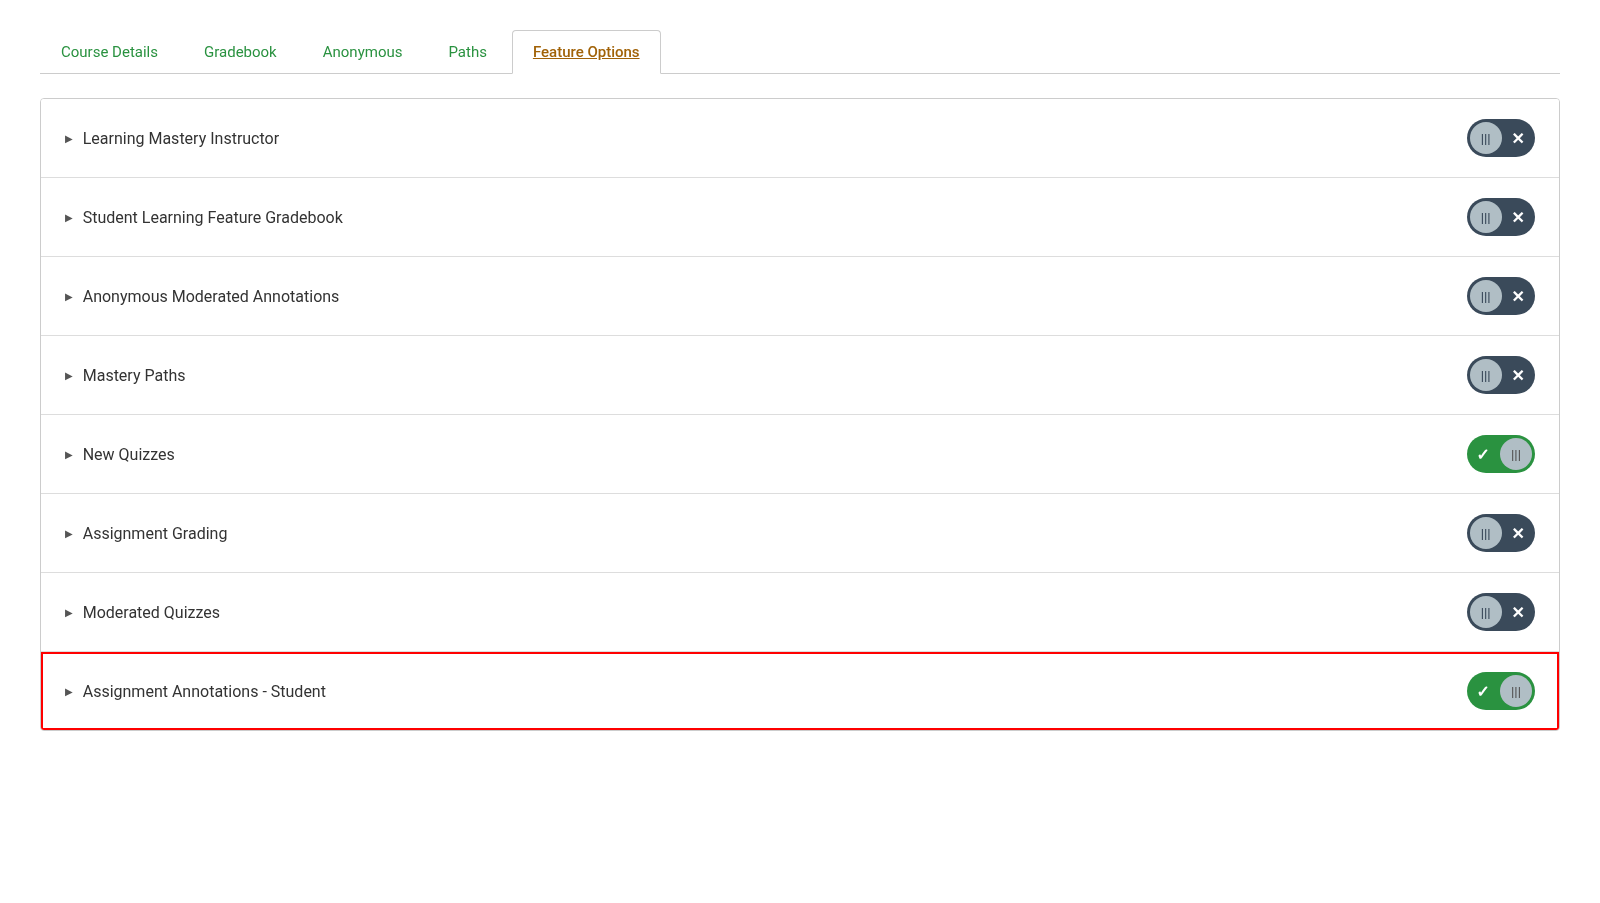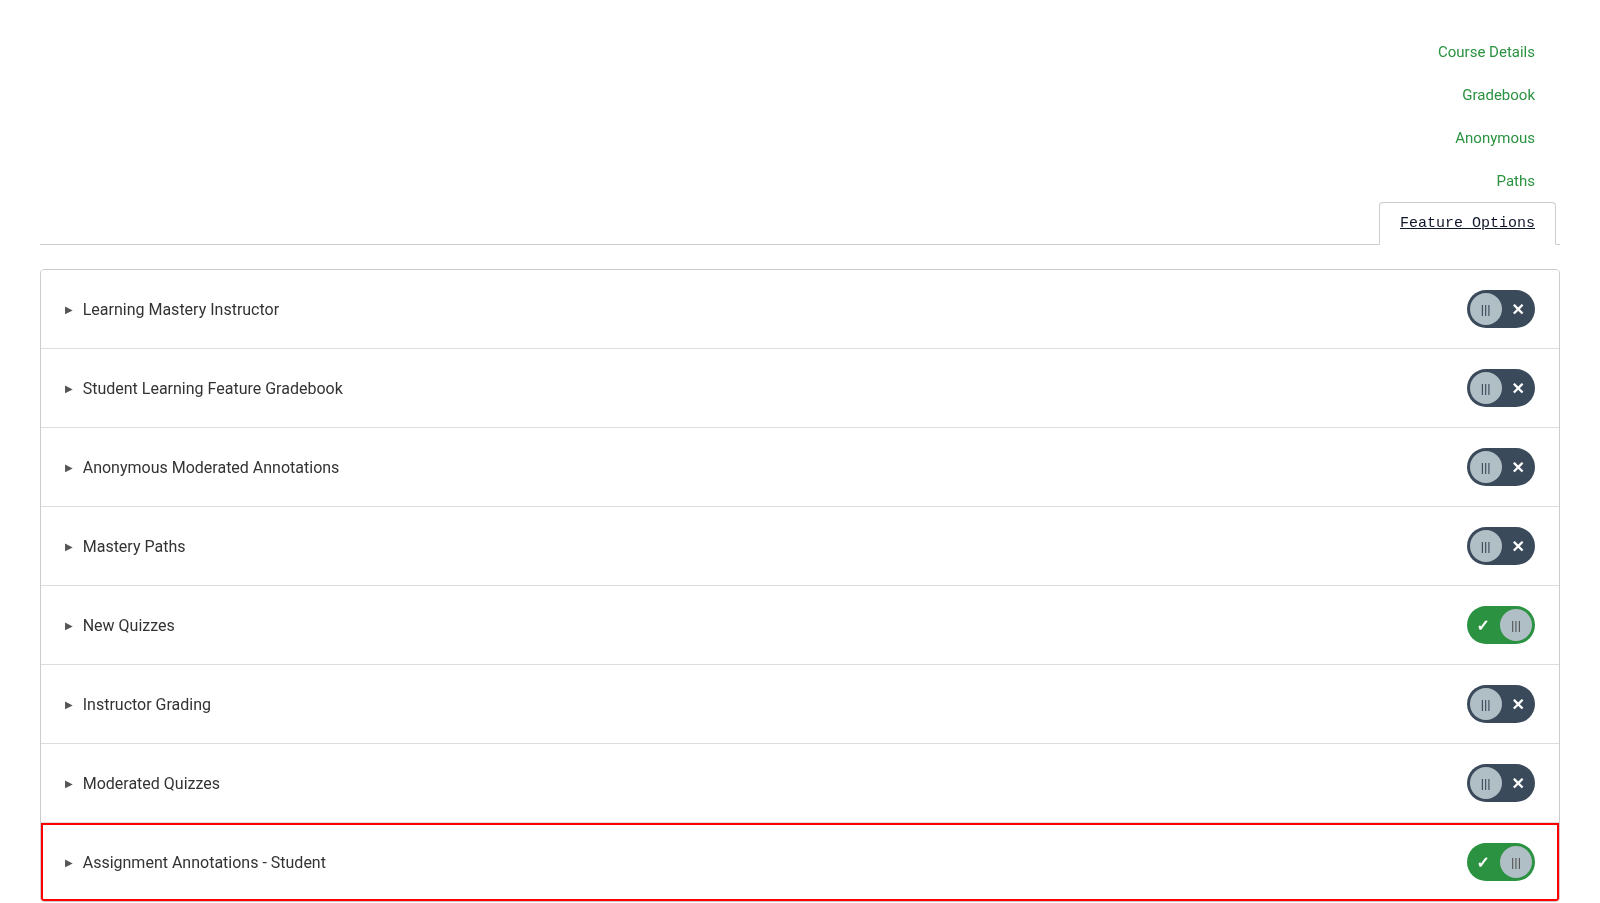--- a/index.html
+++ b/index.html
@@ -9,43 +9,41 @@
       color: #333;
       padding: 30px 40px;
     }
 
     
     .tabs {
       display: flex;
       align-items: flex-end;
       border-bottom: 1px solid #ccc;
       margin-bottom: 24px;
-      flex-direction: column;
     }
     .tab {
       padding: 12px 20px;
       font-size: 15px;
       cursor: pointer;
       color: #2a9240;
       text-decoration: none;
       border: 1px solid transparent;
       border-bottom: none;
       margin-right: 4px;
       border-radius: 4px 4px 0 0;
       background: transparent;
     }
     .tab.active {
-      color: #0f172a;
+      color: #a16207;
       background: #fff;
       border-color: #ccc;
       border-bottom: 1px solid #fff;
       font-weight: 500;
       text-decoration: underline;
       margin-bottom: -1px;
-      font-family: Liberation Mono, monospace;
     }
 
     
     .feature-list {
       border: 1px solid #ccc;
       border-radius: 4px;
       overflow: hidden;
     }
 
     .feature-row {
@@ -210,21 +208,21 @@
       <div class="toggle-control">
         <div class="toggle-green">
           <span class="toggle-icon-check">✓</span>
           <div class="toggle-thumb">|||</div>
         </div>
       </div>
     </div>
     <div class="feature-row">
       <div class="feature-left">
         <span class="chevron">▶</span>
-        <span>Instructor Grading</span>
+        <span>Assignment Grading</span>
       </div>
       <div class="toggle-control">
         <div class="toggle-dark">
           <div class="toggle-thumb">|||</div>
           <span class="toggle-icon-x">✕</span>
         </div>
       </div>
     </div>
     <div class="feature-row">
       <div class="feature-left">

